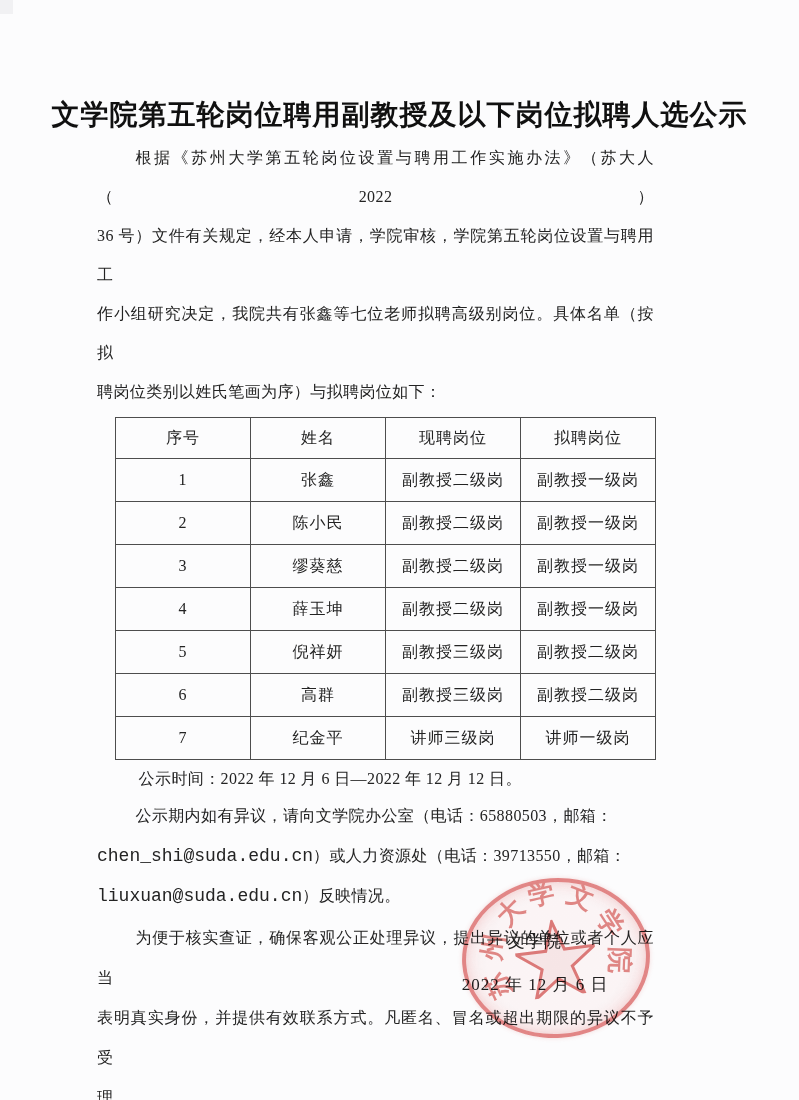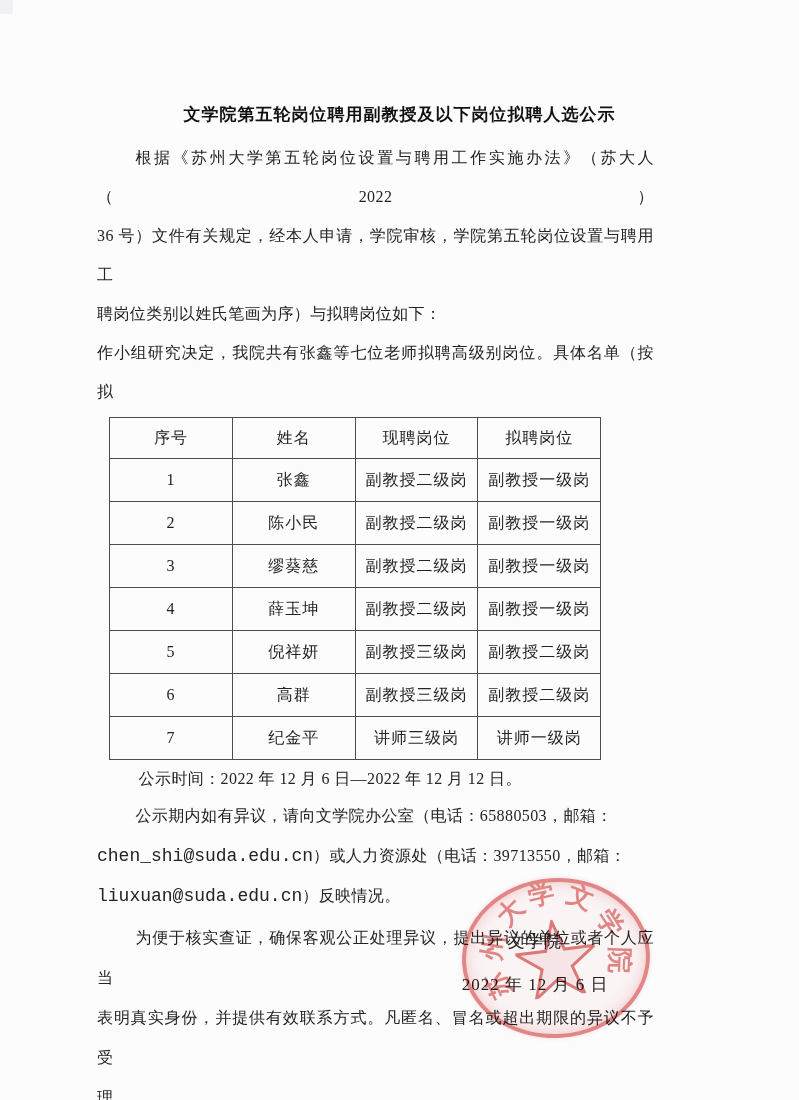--- a/index.html
+++ b/index.html
@@ -13,39 +13,39 @@
     color:#232323;
   }
   
   .artifact{position:absolute;}
   .a1{left:0;top:8;width:7px;height:13px;background:#f6e9ec;}
   .a2{left:0;top:31;width:13px;height:14px;background:#f1f1f3;}
 
   .doc-title{
     margin:0;padding-top:100px;
     text-align:center;
-    font-size:17px;font-weight:bold;color:#101010;
+    font-size:28px;font-weight:bold;color:#101010;
     letter-spacing:1px;line-height:30px;
   }
   .content{
     position:relative;
     margin-left:97px;margin-right:145px;
     font-size:16px;letter-spacing:.4px;
   }
   .para{margin:0;}
   .p1{margin-top:8px;line-height:39px;}
   .line{white-space:nowrap;}
   .fill{text-align:justify;text-align-last:justify;white-space:normal;}
   .indent{text-indent:2.4em;}
   .mono{font-family:"Liberation Mono","DejaVu Sans Mono",monospace;font-size:18px;letter-spacing:0;}
 
   table.roster{
     border-collapse:collapse;
-    margin-top:6px;margin-left:12px;
-    width:492px;
+    margin-top:6px;margin-left:18px;
+    width:541px;
     table-layout:fixed;
   }
   table.roster th,table.roster td{
     border:1.5px solid #4d4d4d;
     text-align:center;vertical-align:middle;
     font-weight:normal;font-size:16px;letter-spacing:1px;
     padding:0;
   }
   table.roster th{height:40px;}
   table.roster td{height:42px;}
@@ -102,22 +102,22 @@
   <div class="artifact a1"></div>
   <div class="artifact a2"></div>
 
   <h1 class="doc-title">文学院第五轮岗位聘用副教授及以下岗位拟聘人选公示</h1>
 
   <div class="content">
 
     <div class="para p1">
       <div class="line fill indent">根据《苏州大学第五轮岗位设置与聘用工作实施办法》（苏大人（2022）</div>
       <div class="line fill">36 号）文件有关规定，经本人申请，学院审核，学院第五轮岗位设置与聘用工</div>
+      <div class="line fill">作小组研究决定，我院共有张鑫等七位老师拟聘高级别岗位。具体名单（按拟</div>
       <div class="line">聘岗位类别以姓氏笔画为序）与拟聘岗位如下：</div>
-      <div class="line fill">作小组研究决定，我院共有张鑫等七位老师拟聘高级别岗位。具体名单（按拟</div>
     </div>
 
     <table class="roster">
       <thead>
         <tr>
           <th>序号</th>
           <th>姓名</th>
           <th>现聘岗位</th>
           <th>拟聘岗位</th>
         </tr>

